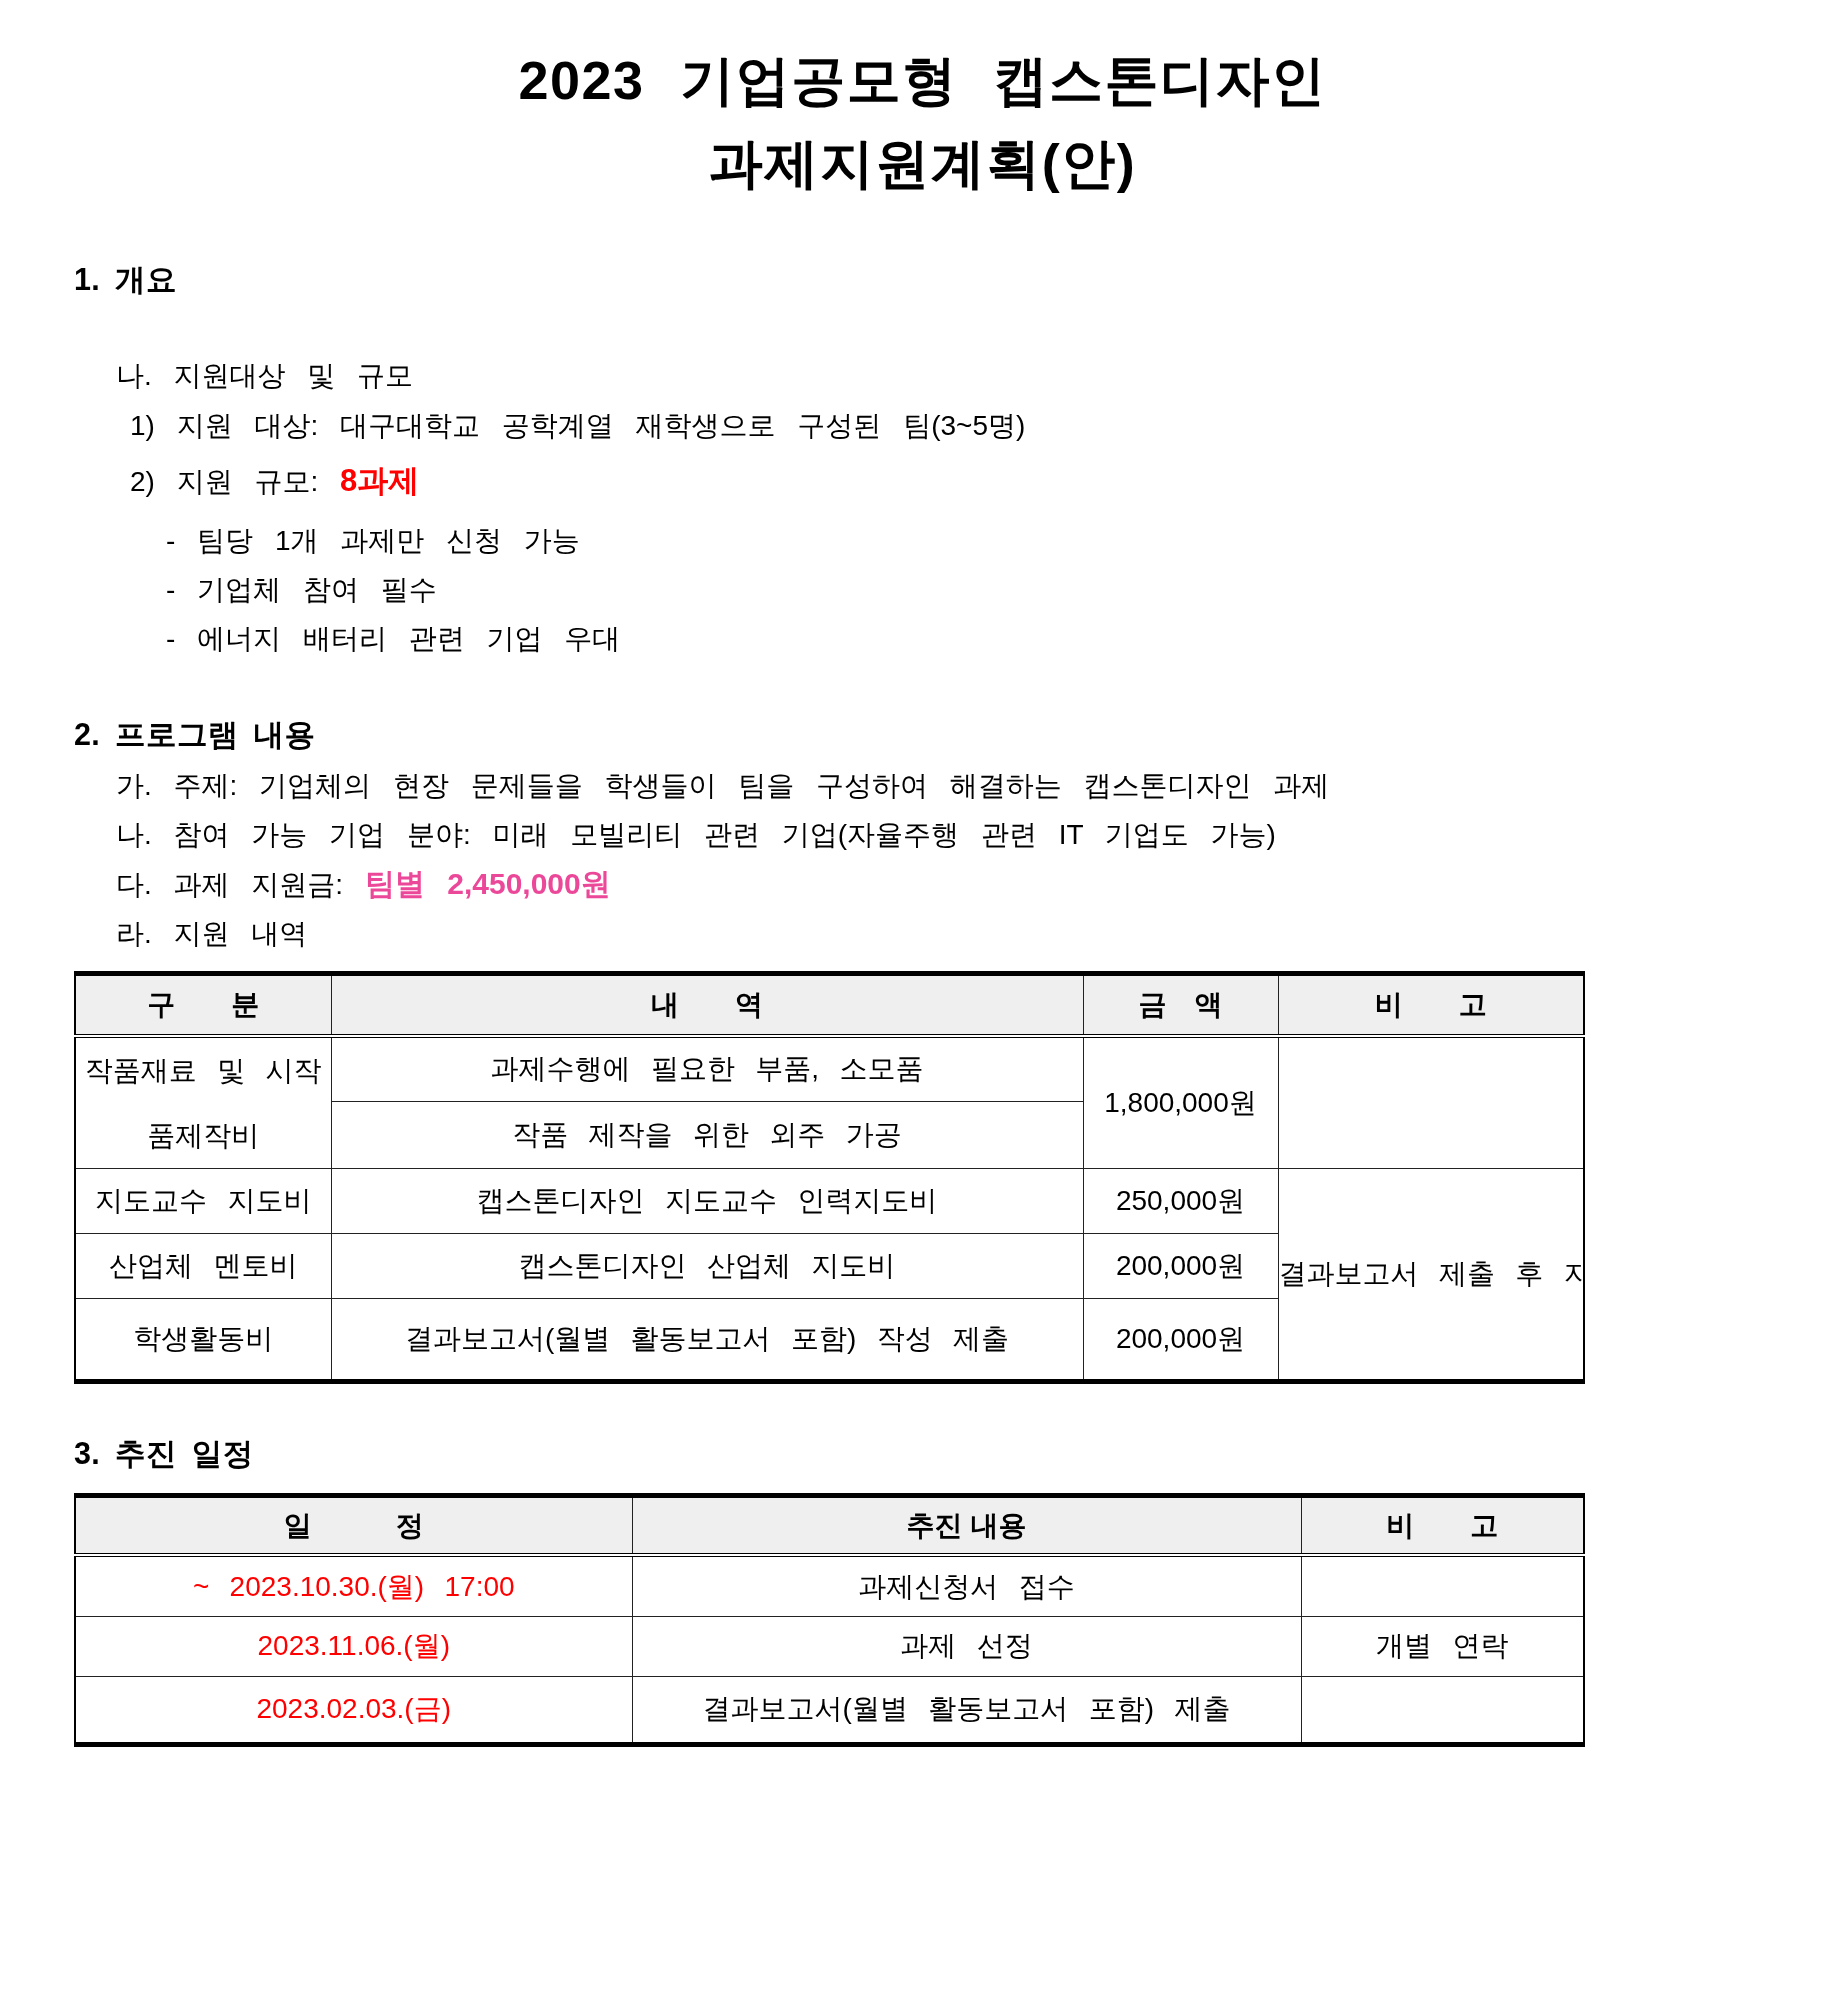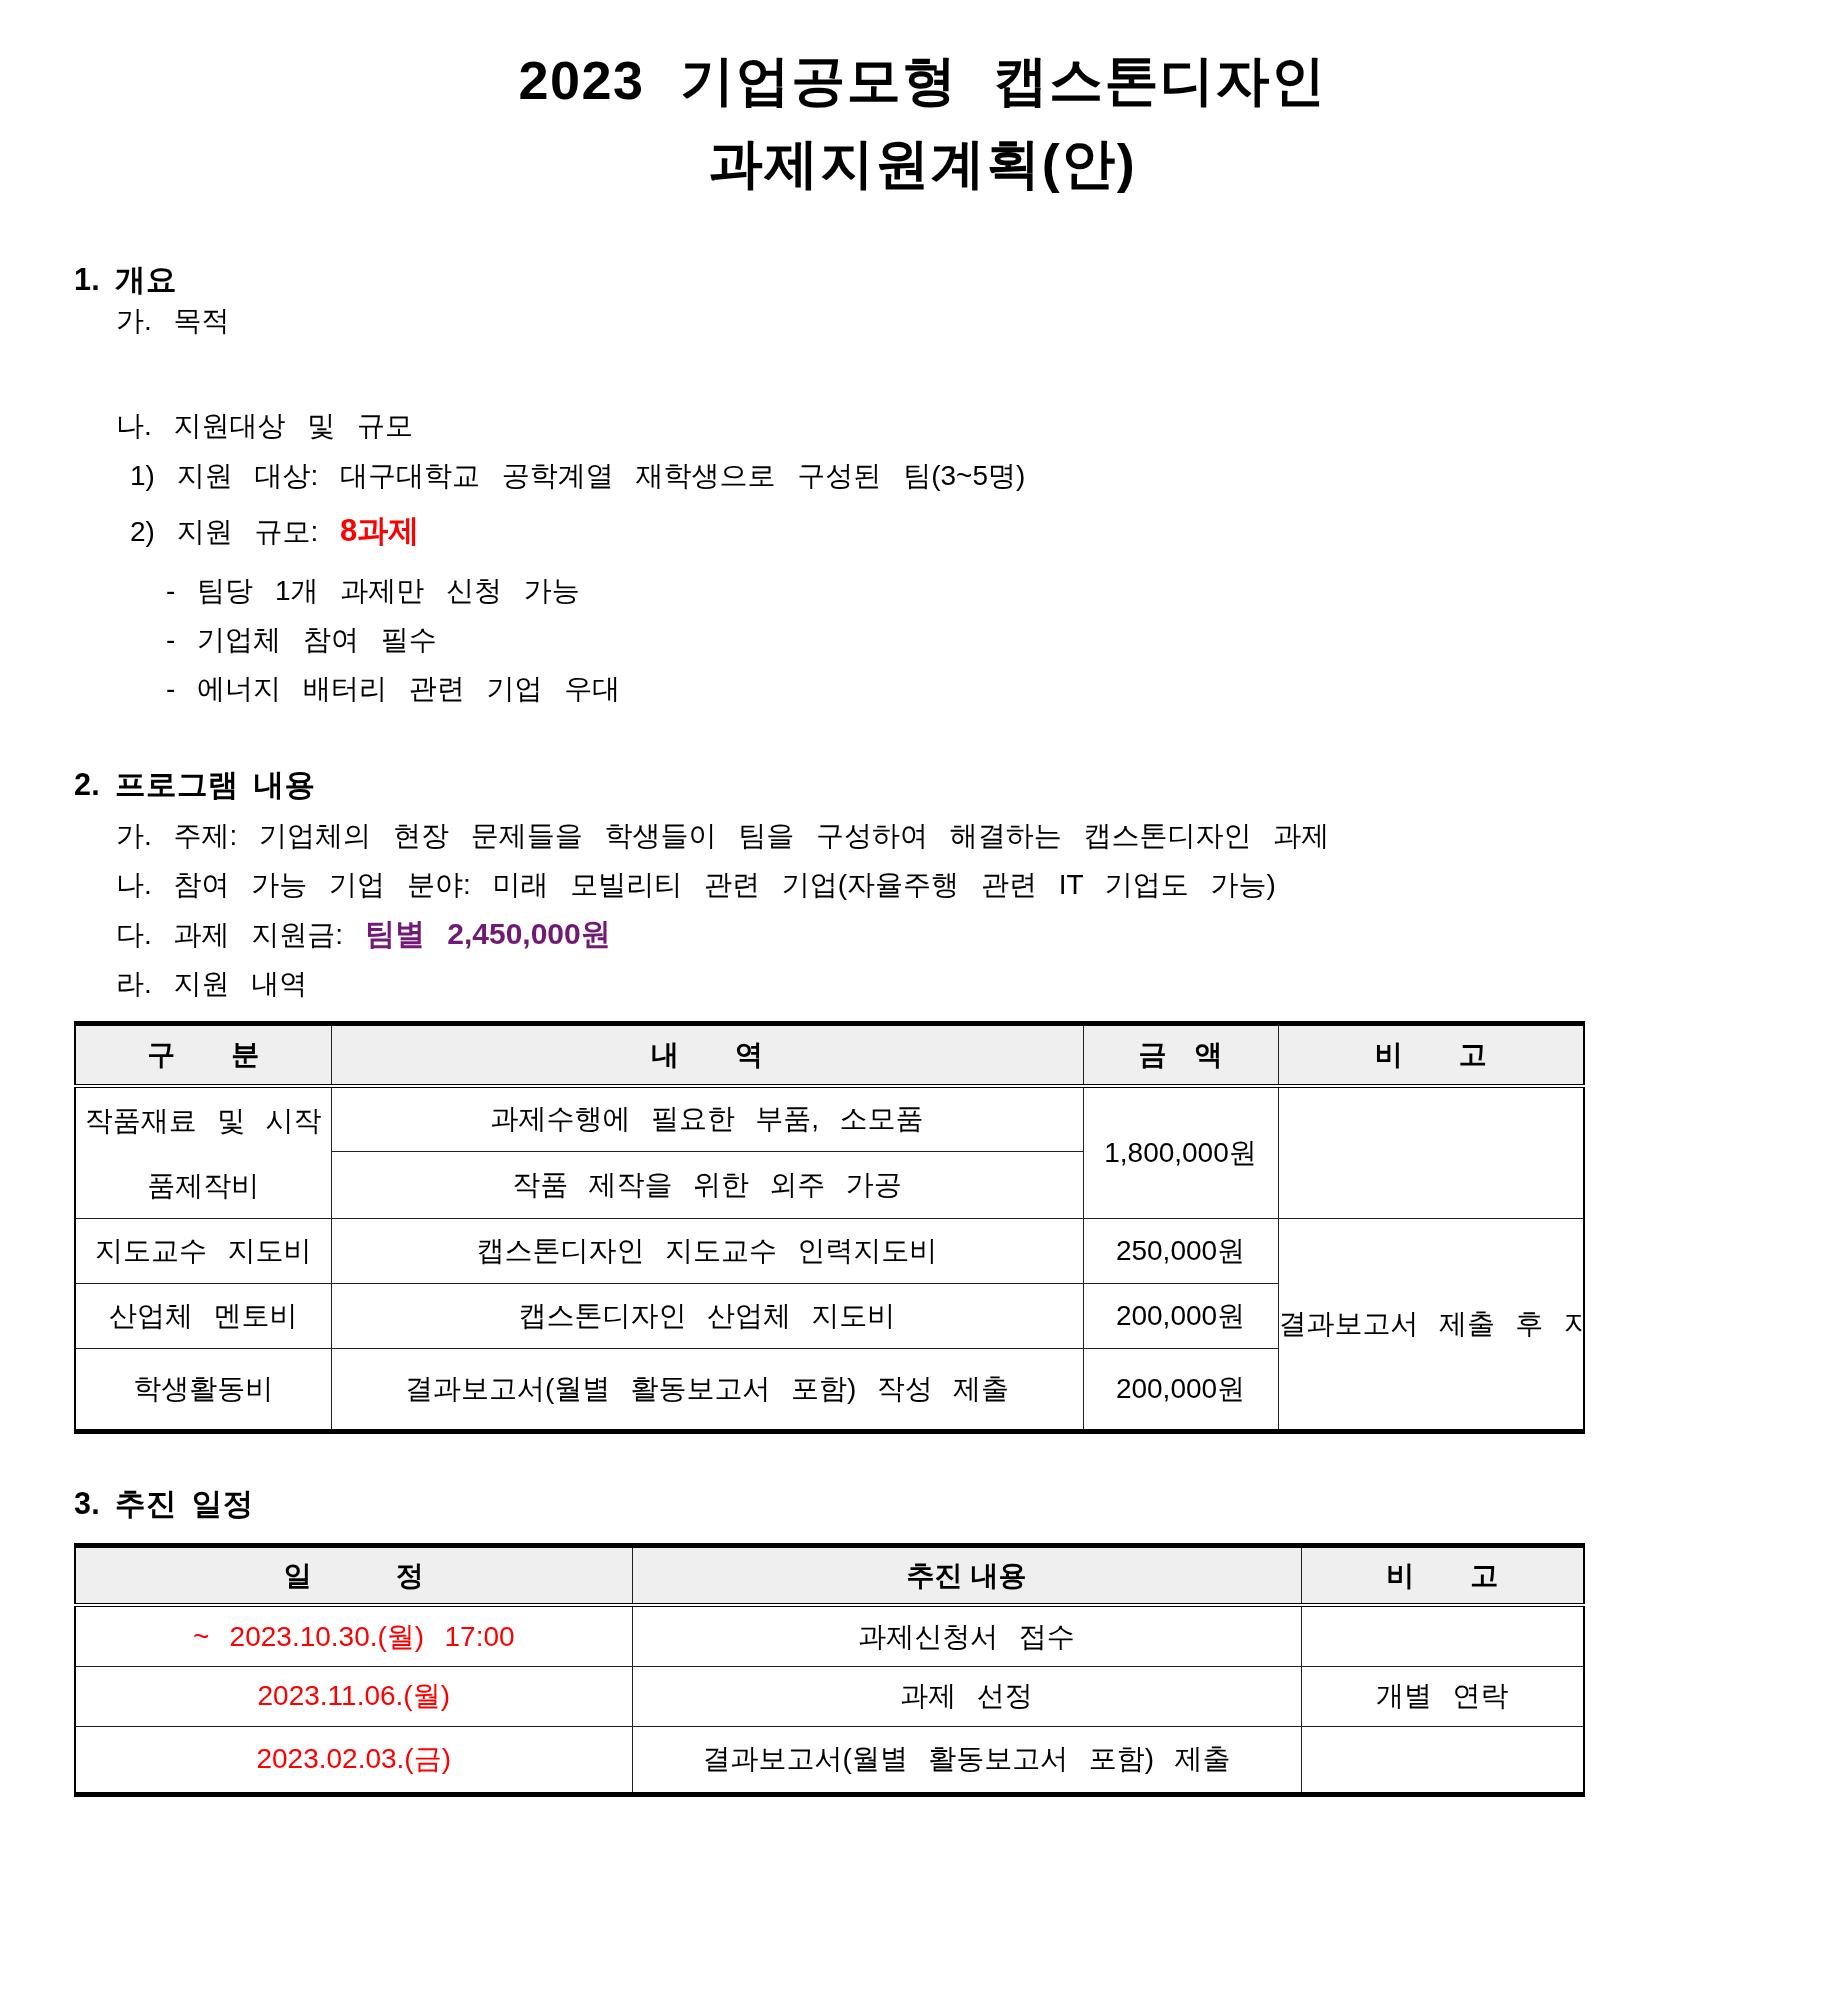--- a/index.html
+++ b/index.html
@@ -44,21 +44,21 @@
   .sub .ln { line-height: 49px; }
   .in-a { padding-left: 42px; }   
   .in-n { padding-left: 56px; }   
   .in-d1 { padding-left: 67px; }  
   .in-d2 { padding-left: 92px; } 
   .sp-74 { height: 55px; }
   .mt-6 { margin-top: 4.5px; }
   .mt-12 { margin-top: 9px; }
   .mt-14 { margin-top: 10.4px; }
   .accent-red  { color: #ff0000; font-weight: 700; font-size: 31px; }
-  .accent-blue { color: #701a75; font-weight: 700; font-size: 30px; }
+  .accent-blue { color: #ec4899; font-weight: 700; font-size: 30px; }
   
   table {
     border-collapse: collapse;
     table-layout: fixed;
     font-size: 28px;
     color: #000000;
   }
   .doc-table {
     width: 1509px;
     border: 2.2px solid #000000;
@@ -105,21 +105,20 @@
 <div class="page">
 
   <div class="doc-title">
     <div>2023 기업공모형 캡스톤디자인</div>
     <div>과제지원계획(안)</div>
   </div>
 
   <div class="content">
 
     <div id="sec1-heading" class="sec-heading">1. 개요</div>
-    <div class="ln in-a">가. 목적</div>
     <div class="sp-74"></div>
     <div class="ln in-a">나. 지원대상 및 규모</div>
     <div class="ln in-n">1) 지원 대상: 대구대학교 공학계열 재학생으로 구성된 팀(3~5명)</div>
     <div class="ln in-n mt-6"><span>2) 지원 규모: </span><span class="accent-red">8과제</span></div>
     <div class="sub">
       <div class="ln in-d2 mt-12">- 팀당 1개 과제만 신청 가능</div>
       <div class="ln in-d2">- 기업체 참여 필수</div>
       <div class="ln in-d2">- 에너지 배터리 관련 기업 우대</div>
     </div>
 

